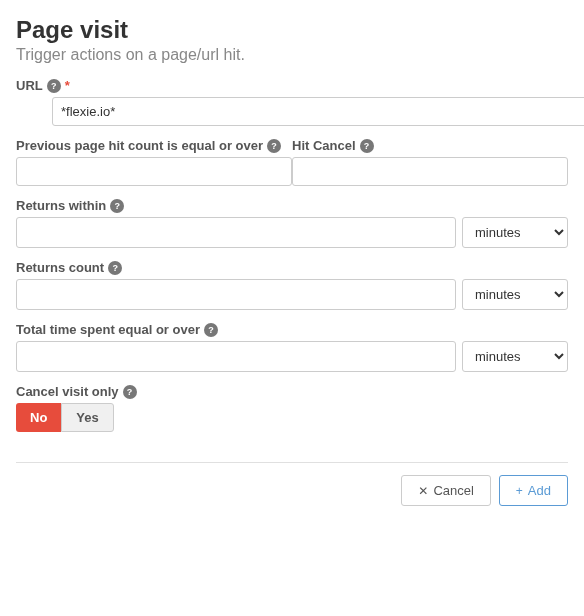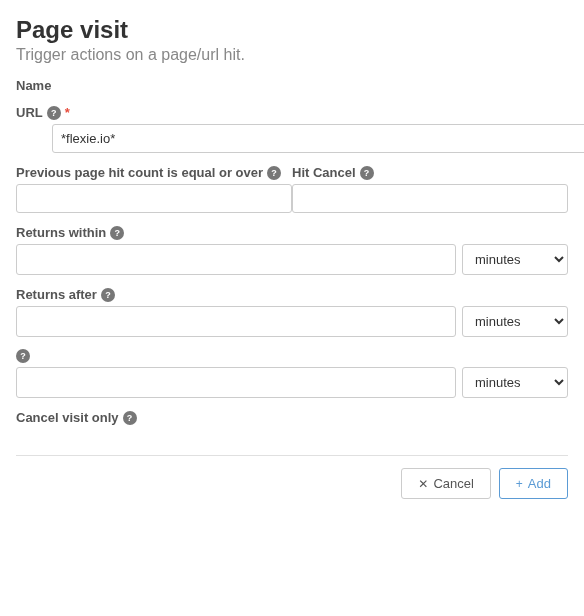--- a/index.html
+++ b/index.html
@@ -171,23 +171,20 @@
       font-size: 12px;
     }
   </style>
 </head>
 <body>
 
 <div class="page-title">Page visit</div>
 <div class="page-subtitle">Trigger actions on a page/url hit.</div>
 
 <div class="field-group">
-  <div class="field-label">
-    <span>Name</span>
-  </div>
 </div>
 
 <div class="field-group">
   <div class="field-label">
     <span>URL</span>
     <span class="help-icon">?</span>
     <span class="required-star">*</span>
   </div>
   <input type="text" class="url-input" value="*flexie.io*" style="">
 </div>
@@ -219,51 +216,56 @@
     <select>
       <option value="minutes" selected="">minutes</option>
       <option value="hours">hours</option>
       <option value="days">days</option>
     </select>
   </div>
 </div>
 
 <div class="field-group">
   <div class="field-label">
-    <span>Returns after</span>
+    <span>Returns count</span>
     <span class="help-icon">?</span>
   </div>
   <div class="input-with-unit">
     <input type="text" value="" style="">
     <select>
       <option value="minutes" selected="">minutes</option>
       <option value="hours">hours</option>
       <option value="days">days</option>
     </select>
   </div>
 </div>
 
 <div class="field-group">
   <div class="field-label">
+    <span>Total time spent equal or over</span>
     <span class="help-icon">?</span>
   </div>
   <div class="input-with-unit">
     <input type="text" value="" style="">
     <select>
       <option value="minutes" selected="">minutes</option>
       <option value="hours">hours</option>
       <option value="days">days</option>
     </select>
   </div>
 </div>
 
 <div class="field-group">
   <div class="field-label">
     <span>Cancel visit only</span>
     <span class="help-icon">?</span>
+  </div>
+  <div class="toggle-group">
+    <button class="toggle-btn toggle-btn-no">No</button>
+    <button class="toggle-btn toggle-btn-yes">Yes</button>
   </div>
 </div>
 
 <div class="footer">
   <button class="btn btn-cancel">
     <span class="btn-icon">✕</span>
     <span>Cancel</span>
   </button>
   <button class="btn btn-add">
     <span class="btn-icon">+</span>

